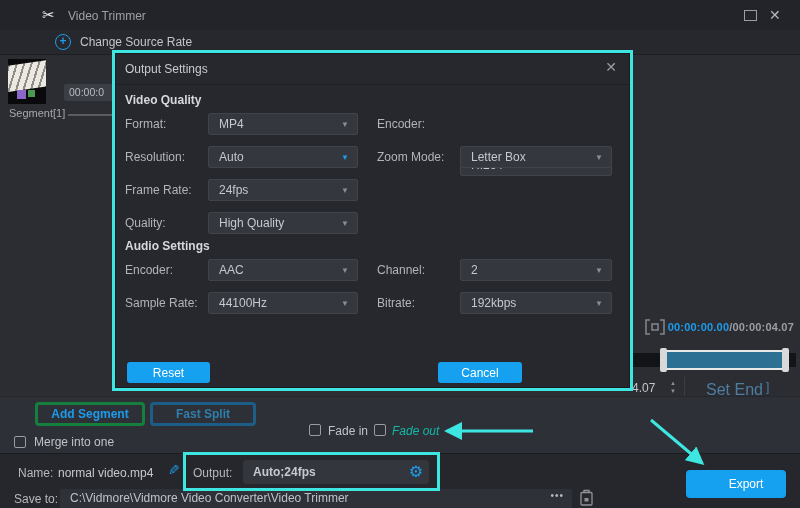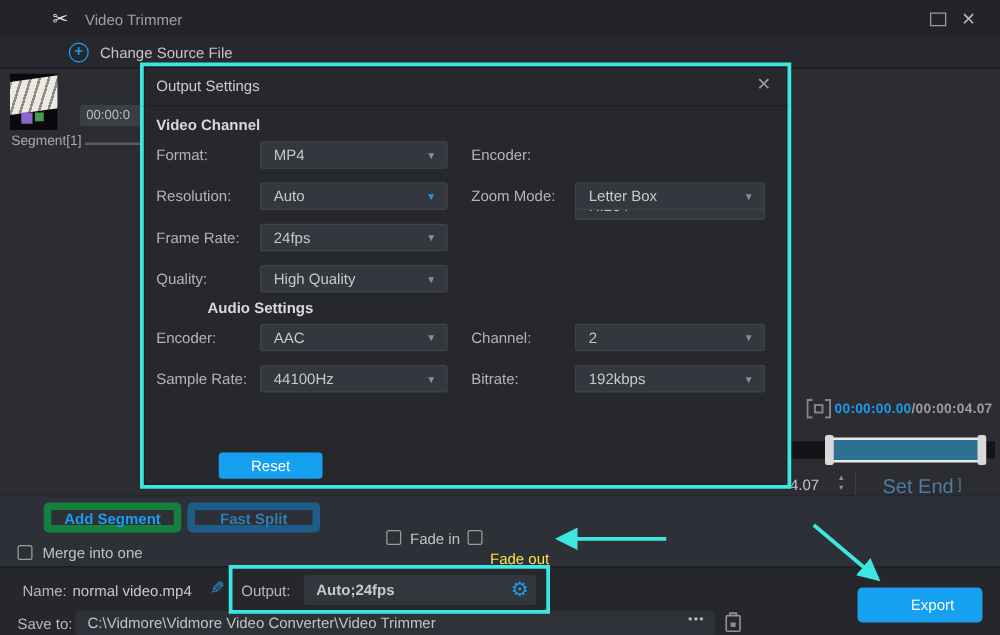--- a/index.html
+++ b/index.html
@@ -48,30 +48,30 @@
   .ctrl-strip { position:absolute; left:0; top:396px; width:800px; height:57px; background:#2e3037; border-top:1px solid #25272d; }
 
   
   .end-val { position:absolute; left:632px; top:381px; font-size:12px; color:#c4c6cb; }
   .spinner { position:absolute; left:668px; top:379px; width:10px; color:#8e9096; font-size:6px; line-height:8px; text-align:center; }
   .vsep { position:absolute; left:684px; top:377px; width:1px; height:19px; background:#3b3d44; }
   .set-end { position:absolute; left:706px; top:381px; font-size:16px; color:#4e7da1; }
   .set-end-br { position:absolute; left:766px; top:380px; font-size:12px; color:#4e7da1; }
 
   
-  .btn-outline { position:absolute; top:402px; height:24px; border:6px solid #15803d; border-radius:4px; background:transparent; color:#1e9bea; font-size:12px; font-weight:bold; font-family:"Liberation Sans",sans-serif; }
+  .btn-outline { position:absolute; top:402px; height:24px; border:3px solid #15803d; border-radius:4px; background:transparent; color:#1e9bea; font-size:12px; font-weight:bold; font-family:"Liberation Sans",sans-serif; }
   .btn-add { left:35px; width:110px; }
   .btn-fast { left:150px; width:106px; border-color:#1d5e88; color:#2f7fae; }
   .cb { width:12px; height:12px; border:1px solid #9a9ca2; border-radius:2px; background:transparent; display:inline-block; }
   .merge-cb { position:absolute; left:14px; top:436px; }
   .merge-label { position:absolute; left:34px; top:435px; color:#c0c2c7; }
   .fadein-cb { position:absolute; left:309px; top:424px; }
   .fadein-label { position:absolute; left:328px; top:424px; color:#c0c2c7; }
   .fadeout-cb { position:absolute; left:374px; top:424px; }
-  .fadeout-label { position:absolute; left:392px; top:440px; color:#fde047; }
+  .fadeout-label { position:absolute; left:392px; top:424px; color:#14b8a6;font-style:italic; }
 
   
   .bottom-panel { position:absolute; left:0; top:453px; width:800px; height:55px; background:#25272c; border-top:1px solid #1a1c20; }
   .name-label { position:absolute; left:18px; top:466px; color:#b6b8bd; }
   .name-value { position:absolute; left:58px; top:466px; color:#c6c8cd; }
   .pencil { position:absolute; left:168px; top:462px; color:#1e9bea; font-size:14px; transform:scaleX(-1); }
   .output-label { position:absolute; left:193px; top:466px; color:#b6b8bd; }
   .output-field { position:absolute; left:243px; top:460px; width:186px; height:24px; background:#34363d; border-radius:3px; }
   .output-value { position:absolute; left:10px; top:5px; color:#c6c8cd;font-weight:bold; }
   .gear { position:absolute; right:6px; top:2px; color:#1e9bea; font-size:16px; }
@@ -106,21 +106,21 @@
 
 <div class="titlebar">
   <span class="scissors">✂</span>
   <span class="title-text">Video Trimmer</span>
   <span class="win-max"></span>
   <span class="win-close">✕</span>
 </div>
 
 <div class="toolbar">
   <span class="plus-circle">+</span>
-  <span class="change-src">Change Source File</span>
+  <span class="change-src">Change Source Rate</span>
 </div>
 
 <div class="preview"></div>
 
 <div class="thumb">
   <div class="thumb-keys"></div>
   <div class="thumb-sq1"></div>
   <div class="thumb-sq2"></div>
 </div>
 <span class="seg-label">Segment[1]</span>
@@ -182,21 +182,21 @@
     <path d="M6 3.5 V1.5 H11 V3.5"></path>
     <rect x="6.5" y="9" width="4" height="3.5" fill="#90929a" stroke="none"></rect>
   </svg>
 </span>
 
 <div class="dialog">
   <span class="dlg-title">Output Settings</span>
   <span class="dlg-close">✕</span>
   <div class="dlg-hr"></div>
 
-  <span class="dlg-section" style="top:40px;">Video Channel</span>
+  <span class="dlg-section" style="top:40px;">Video Quality</span>
 
   <span class="fld-label" style="left:10px; top:60px;">Format:</span>
   <div class="dd" style="left:93px; top:60px; width:150px;">
     <span>MP4</span>
       <span class="arr">▼</span>
   </div>
   <span class="fld-label" style="left:262px; top:60px;">Encoder:</span>
   <div class="dd" style="left:345px; top:60px; width:152px;margin-top:41px;">
     <span>H.264</span>
       <span class="arr">▼</span>
@@ -218,21 +218,21 @@
     <span>24fps</span>
       <span class="arr">▼</span>
   </div>
 
   <span class="fld-label" style="left:10px; top:159px;">Quality:</span>
   <div class="dd" style="left:93px; top:159px; width:150px;">
     <span>High Quality</span>
       <span class="arr">▼</span>
   </div>
 
-  <span class="dlg-section" style="top:186px;margin-left:41px;">Audio Settings</span>
+  <span class="dlg-section" style="top:186px;">Audio Settings</span>
 
   <span class="fld-label" style="left:10px; top:206px;">Encoder:</span>
   <div class="dd" style="left:93px; top:206px; width:150px;">
     <span>AAC</span>
       <span class="arr">▼</span>
   </div>
   <span class="fld-label" style="left:262px; top:206px;">Channel:</span>
   <div class="dd" style="left:345px; top:206px; width:152px;">
     <span>2</span>
       <span class="arr">▼</span>
@@ -242,21 +242,22 @@
   <div class="dd" style="left:93px; top:239px; width:150px;gap:27px;">
     <span>44100Hz</span>
       <span class="arr">▼</span>
   </div>
   <span class="fld-label" style="left:262px; top:239px;">Bitrate:</span>
   <div class="dd" style="left:345px; top:239px; width:152px;">
     <span>192kbps</span>
       <span class="arr">▼</span>
   </div>
 
-  <button class="btn-blue" style="left:12px; top:309px; width:83px;margin-left:48px;">Reset</button>
+  <button class="btn-blue" style="left:12px; top:309px; width:83px;">Reset</button>
+  <button class="btn-blue" style="left:323px; top:309px; width:84px;">Cancel</button>
 </div>
 
 <div class="output-highlight"></div>
 <svg class="anno-svg">
   <defs>
     <marker id="arrowhead" markerWidth="6" markerHeight="6" refX="5" refY="3" orient="auto" markerUnits="strokeWidth">
       <path d="M0,0 L6,3 L0,6 Z" fill="#3ee6e1"></path>
     </marker>
   </defs>
   <line x1="533" y1="431" x2="447" y2="431" stroke="#3ee6e1" stroke-width="3" marker-end="url(#arrowhead)"></line>

